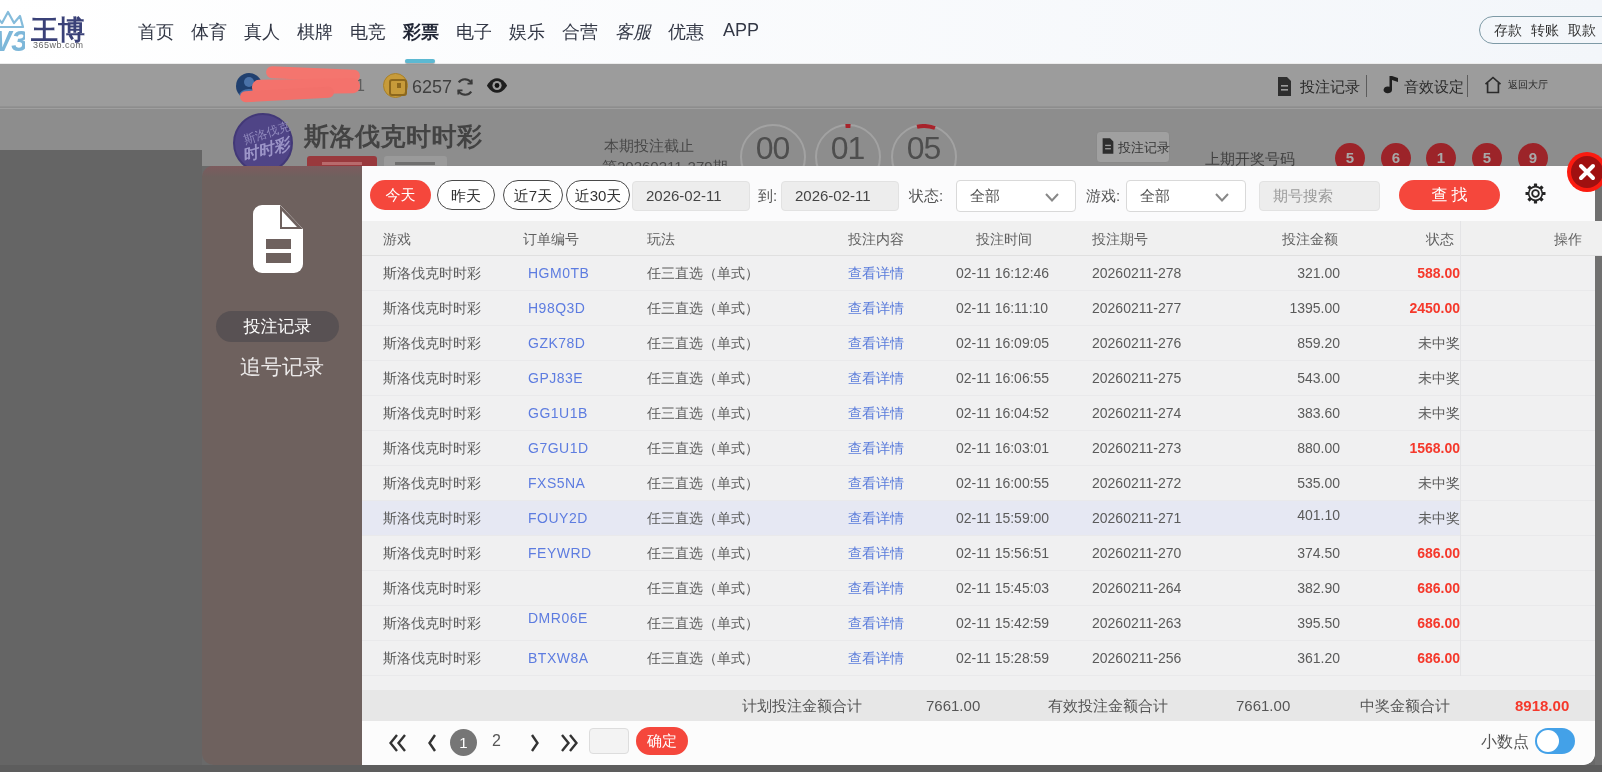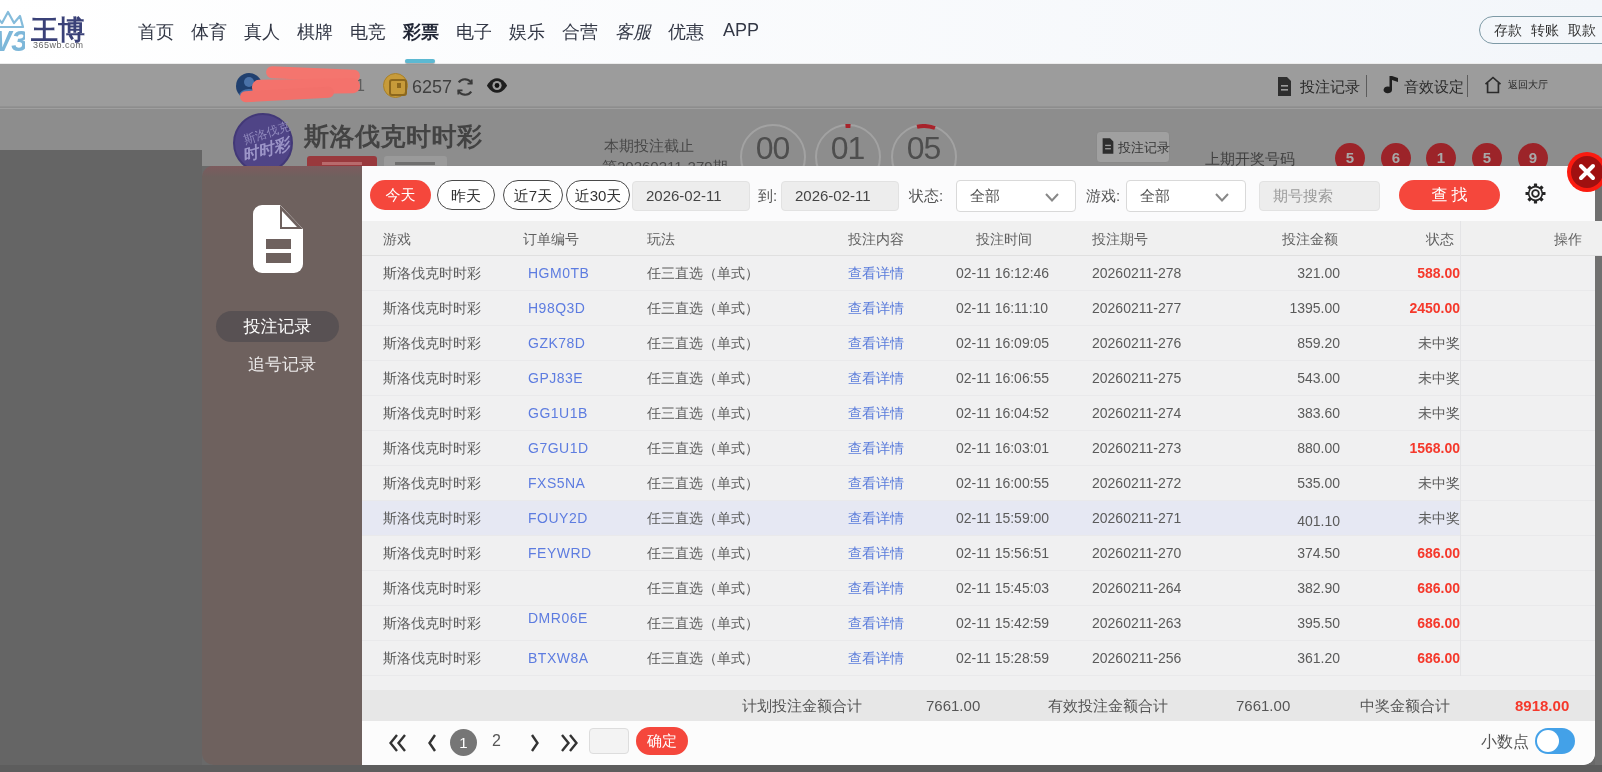--- a/index.html
+++ b/index.html
@@ -98,21 +98,21 @@
     <svg style="position:absolute;left:51px;top:39px;" width="50" height="68" viewBox="0 0 50 68">
       <path d="M9 0 H27 L50 24 V59 a9 9 0 0 1 -9 9 H9 a9 9 0 0 1 -9 -9 V9 a9 9 0 0 1 9 -9 Z" fill="#ffffff"></path>
       <path d="M27 0 L27 24 L50 24 Z" fill="#ffffff"></path>
       <path d="M29 3 L29 22 L47 22 Z" fill="#6e615e" opacity="0"></path>
       <path d="M27 0 L50 24 L27 24 Z" fill="#6e615e"></path>
       <path d="M29 6 L29 22 L44 22 Z" fill="#ffffff"></path>
       <rect x="13" y="34" width="25" height="10" fill="#6e615e"></rect>
       <rect x="13" y="48" width="25" height="10" fill="#6e615e"></rect>
     </svg>
     <div style="position:absolute;left:14px;top:145px;width:123px;height:31px;background:#585153;border-radius:16px;text-align:center;line-height:31px;font-size:17px;color:#fff;">投注记录</div>
-    <div style="position:absolute;left:0;top:187px;width:100%;text-align:center;font-size:17px;color:#eceaea;">追号记录</div>
+    <div style="position:absolute;left:0;top:187px;width:100%;text-align:center;font-size:21px;color:#eceaea;">追号记录</div>
   </div>
 
   <div class="a" id="modal" style="left:362px;top:166px;width:1233px;height:599px;background:#fbfbfc;border-radius:0 12px 12px 0;">
 
     <div class="fpill red a" style="left:8px;top:14px;width:61px;">今天</div>
     <div class="fpill line a" style="left:75px;top:14px;width:58px;">昨天</div>
     <div class="fpill line a" style="left:141px;top:14px;width:60px;">近7天</div>
     <div class="fpill line a" style="left:204px;top:14px;width:64px;">近30天</div>
     <div class="dinput a" style="left:270px;top:15px;width:118px;">2026-02-11</div>
     <div class="a txt" style="left:396px;top:21px;font-size:15px;color:#555;">到:</div>
@@ -226,21 +226,21 @@
           <span class="a txt" style="right:135px;top:9px;">未中奖</span>
         </div>
         <div style="position:relative;width:1233px;height:35px;background:#f0f0f1;border-bottom:1px solid #e9e9eb;box-sizing:border-box;font-size:14px;color:#5a5a5a;">
           <div style="position:absolute;left:0;top:0;width:1098px;height:34px;background:#e6e8f3;"></div>
           <span class="a txt" style="left:21px;top:9px;">斯洛伐克时时彩</span>
           <span class="a txt" style="left:166px;top:9px;color:#5d7ce0;letter-spacing:0.5px;">FOUY2D</span>
           <span class="a txt" style="left:285px;top:9px;">任三直选（单式）</span>
           <span class="a txt" style="left:486px;top:9px;color:#5a7cdb;">查看详情</span>
           <span class="a txt" style="left:594px;top:9px;">02-11 15:59:00</span>
           <span class="a txt" style="left:730px;top:9px;">20260211-271</span>
-          <span class="a txt" style="right:255px;top:12px;">401.10</span>
+          <span class="a txt" style="right:255px;top:6px;">401.10</span>
           <span class="a txt" style="right:135px;top:9px;">未中奖</span>
         </div>
         <div style="position:relative;width:1233px;height:35px;background:#f0f0f1;border-bottom:1px solid #e9e9eb;box-sizing:border-box;font-size:14px;color:#5a5a5a;">
           <span class="a txt" style="left:21px;top:9px;">斯洛伐克时时彩</span>
           <span class="a txt" style="left:166px;top:9px;color:#5d7ce0;letter-spacing:0.5px;">FEYWRD</span>
           <span class="a txt" style="left:285px;top:9px;">任三直选（单式）</span>
           <span class="a txt" style="left:486px;top:9px;color:#5a7cdb;">查看详情</span>
           <span class="a txt" style="left:594px;top:9px;">02-11 15:56:51</span>
           <span class="a txt" style="left:730px;top:9px;">20260211-270</span>
           <span class="a txt" style="right:255px;top:9px;">374.50</span>

